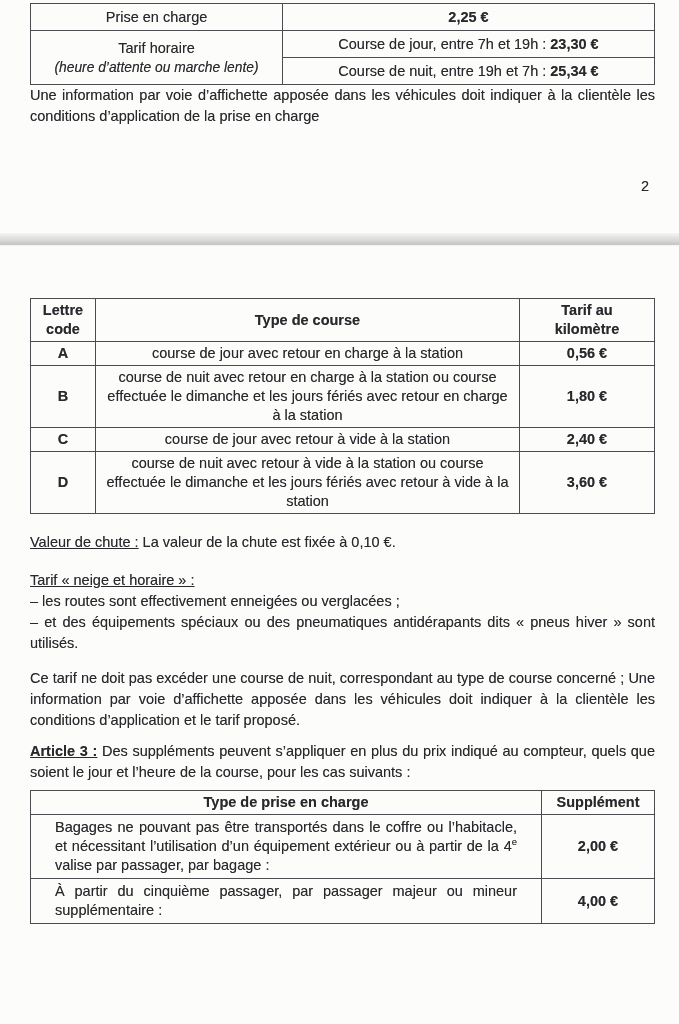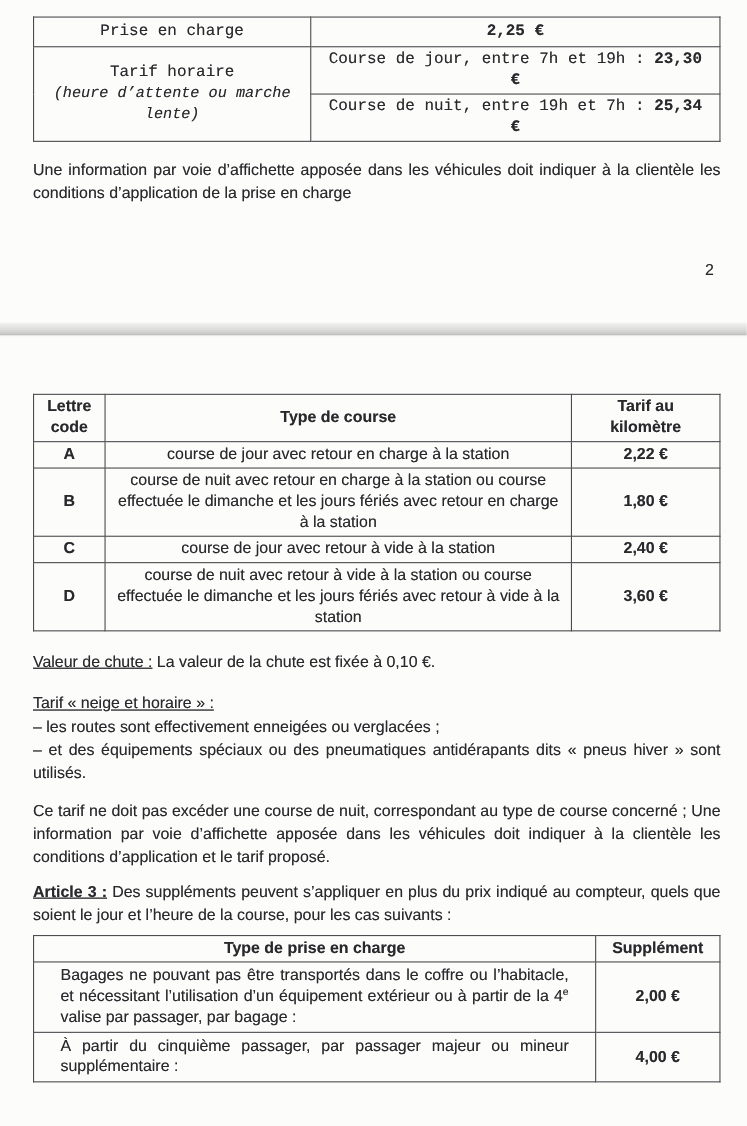--- a/index.html
+++ b/index.html
@@ -15,21 +15,21 @@
   p { margin:0; }
   .just { text-align:justify; }
   .lead-underline { text-decoration:underline; }
   .bold { font-weight:bold; }
 
   table { border-collapse:collapse; width:100%; table-layout:fixed; }
   td, th { border:1.4px solid #4c4c50; padding:2px 8px; text-align:center;
            vertical-align:middle; line-height:19px; font-weight:normal; }
 
   
-  .t1 { margin-top:12px;font-family:Liberation Mono, monospace; }
+  .t1 { margin-top:0; }
   .t1 .c-label { width:235px; }
   .t1 td { height:22px; }
   .t1 .note { font-style:italic; font-size:13.8px; }
 
   
   .page-number { margin-top:49px; text-align:right; padding-right:6px; }
   .page-divider {
     height:13px; margin:36px -24px 0 -30px; border:0;
     background:linear-gradient(to bottom,
       #f5f5f4 0%, #e6e6e5 28%, #dadad9 55%, #cccccb 78%,
@@ -42,21 +42,21 @@
   .t2 .c-rate { width:118px; }
   .t2 th { font-weight:bold; }
 
   
   .t3 { margin-top:7px; }
   .t3 .c-amount { width:96px; }
   .t3 th { font-weight:bold; }
   .t3 .desc { text-align:justify; text-align-last:left; padding:3px 24px; }
   .t3 sup { font-size:9.5px; line-height:0; }
 
-  .mt-p1 { margin-top:16px; }
+  .mt-p1 { margin-top:0; }
   .mt-p2 { margin-top:10px; }
   .mt-chute { margin-top:18px; }
   .mt-neige { margin-top:17px; }
   .mt-limit { margin-top:14px; }
   .mt-article { margin-top:10px; }
 </style>
 </head>
 <body>
 
 <div class="sheet">
@@ -96,21 +96,21 @@
       <tr>
         <th class="c-code">Lettre code</th>
         <th>Type de course</th>
         <th class="c-rate">Tarif au kilomètre</th>
       </tr>
     </thead>
     <tbody>
       <tr>
         <td class="bold">A</td>
         <td>course de jour avec retour en charge à la station</td>
-        <td class="bold">2,22 €</td>
+        <td class="bold">0,56 €</td>
       </tr>
       <tr>
         <td class="bold">B</td>
         <td>course de nuit avec retour en charge à la station ou course effectuée le dimanche et les jours fériés avec retour en charge à la station</td>
         <td class="bold">1,80 €</td>
       </tr>
       <tr>
         <td class="bold">C</td>
         <td>course de jour avec retour à vide à la station</td>
         <td class="bold">2,40 €</td>

